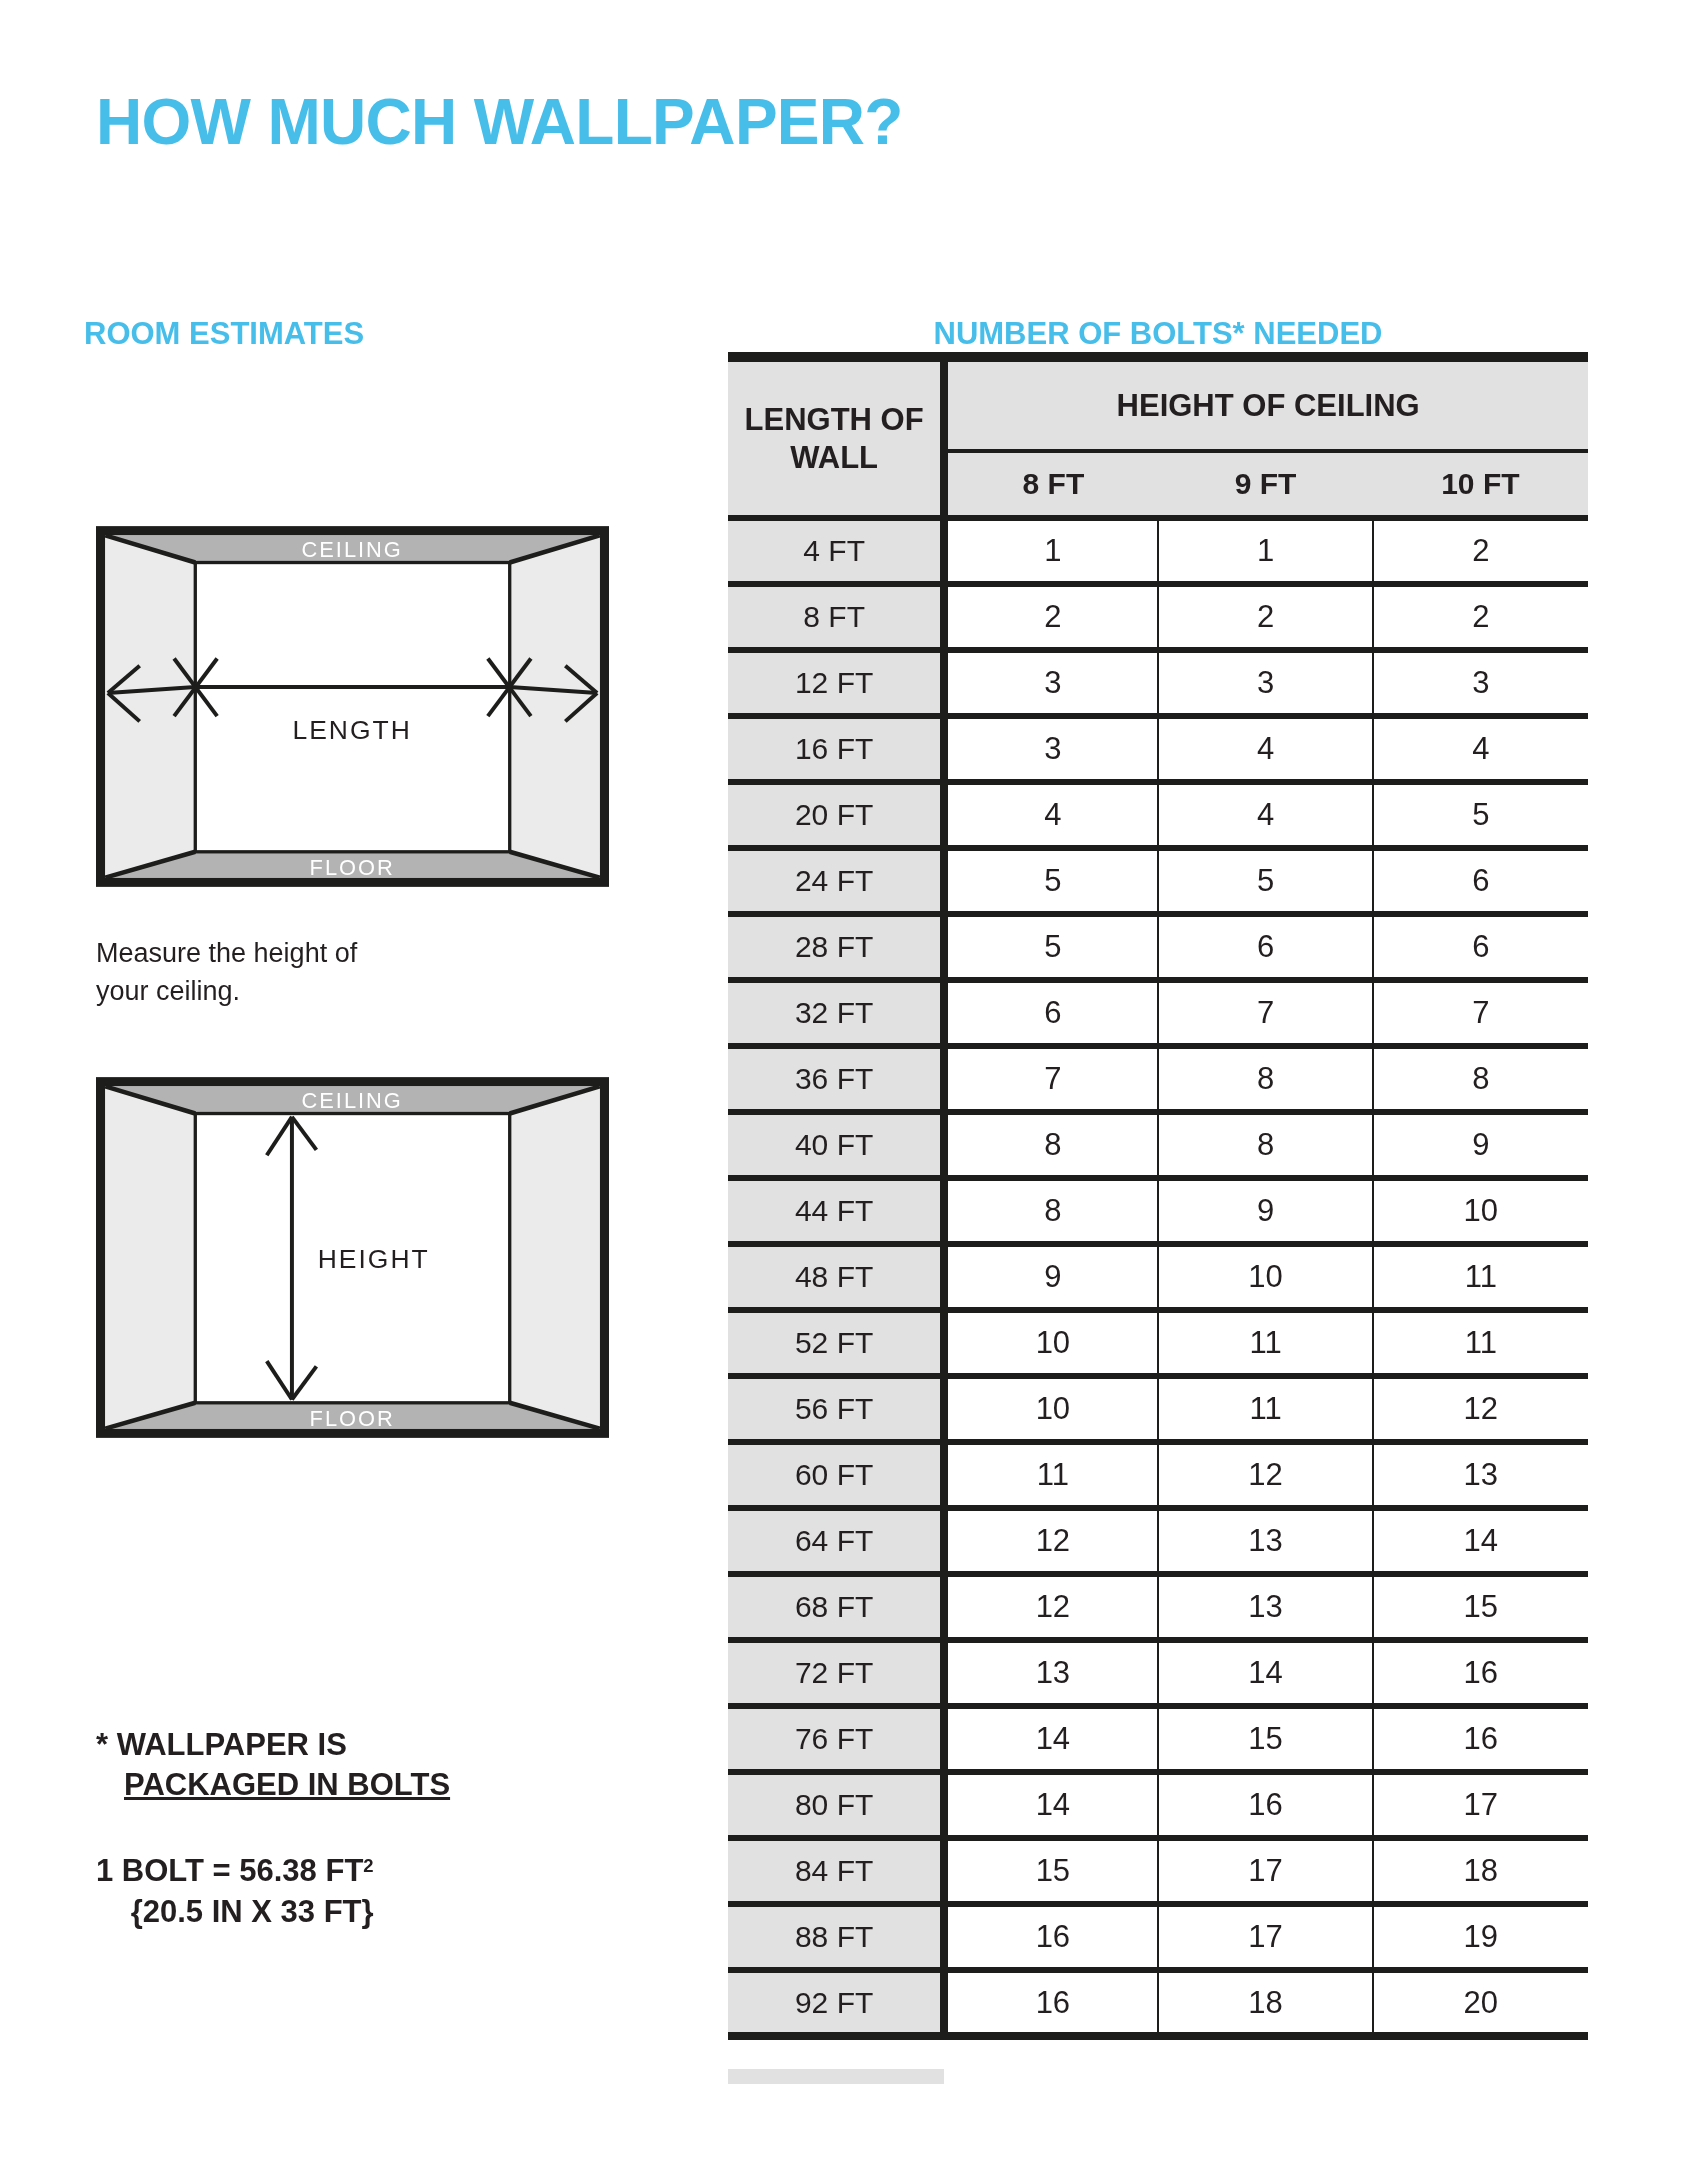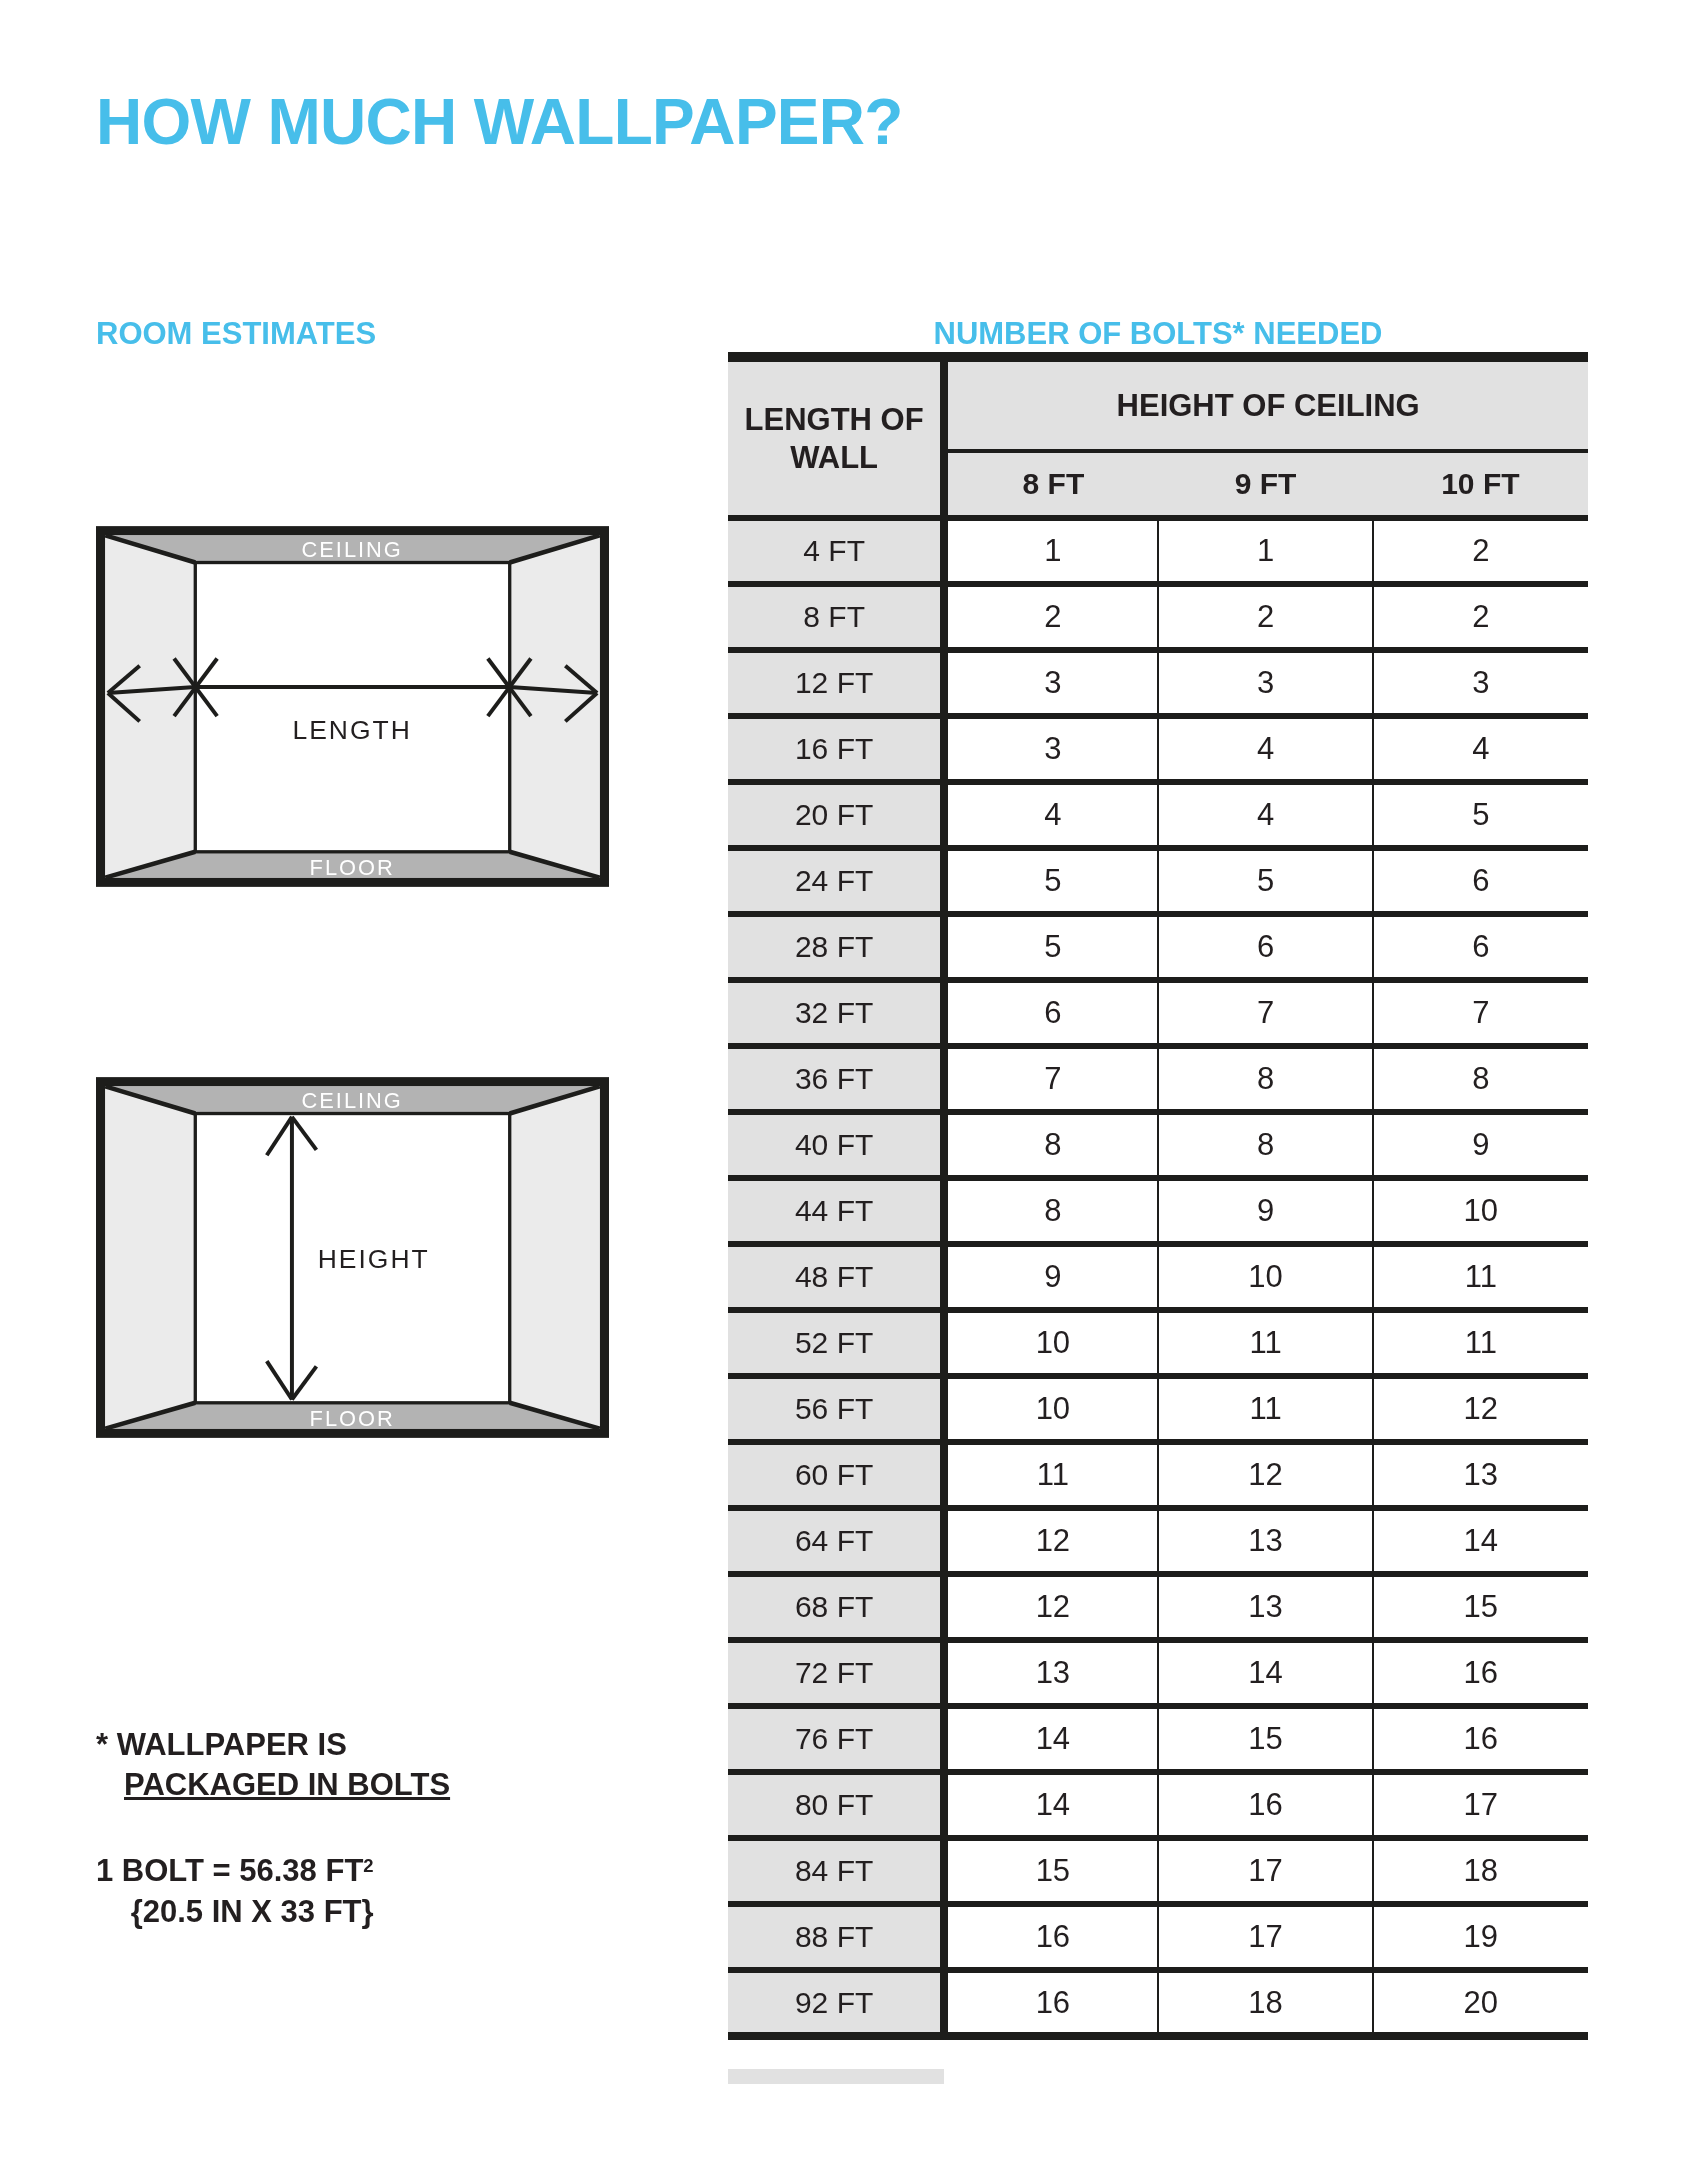--- a/index.html
+++ b/index.html
@@ -22,21 +22,21 @@
     padding-left:44px;
   }
   .page-title{
     position:absolute;left:96px;top:85px;
     font-size:64px;font-weight:bold;letter-spacing:-0.7px;
     color:var(--blue);
   }
   .section-heading{
     font-size:31px;font-weight:bold;color:var(--blue);letter-spacing:0;
   }
-  #room-estimates-heading{position:absolute;left:96px;top:316px;}
+  #room-estimates-heading{position:absolute;left:84px;top:316px;}
   #bolts-heading{position:absolute;left:728px;top:316px;width:860px;text-align:center;}
   .body-copy{
     position:absolute;left:96px;
     font-size:27px;line-height:38px;color:var(--body);
   }
   #para-measure-length{top:389px;}
   #para-measure-height{top:934px;}
   #para-check-chart{top:1485px;}
   .diagram{position:absolute;left:96px;width:513px;height:361px;}
   #diagram-length{top:526px;}
@@ -138,20 +138,24 @@
       <line x1="118" y1="200" x2="183" y2="287"></line>
       <line x1="118" y1="287" x2="183" y2="200"></line>
       <line x1="592" y1="200" x2="657" y2="287"></line>
       <line x1="592" y1="287" x2="657" y2="200"></line>
     </g>
     <text class="diag-band-label" x="387" y="47" text-anchor="middle">CEILING</text>
     <text class="diag-band-label" x="387" y="527" text-anchor="middle">FLOOR</text>
     <text class="diag-dim-label" x="387" y="322" text-anchor="middle">LENGTH</text>
   </svg>
 
+  <div class="body-copy" id="para-measure-height">
+    <div>Measure the height of</div>
+    <div>your ceiling.</div>
+  </div>
 
   <svg class="diagram" id="diagram-height" viewBox="0 0 775 545">
     <rect x="7" y="7" width="761" height="531" fill="#ffffff" stroke="#1d1d1b" stroke-width="14"></rect>
     <polygon points="14,14 761,14 625,55 150,55" fill="#b3b3b3"></polygon>
     <polygon points="14,531 761,531 625,492 150,492" fill="#b3b3b3"></polygon>
     <polygon points="14,14 150,55 150,492 14,531" fill="#ebebeb"></polygon>
     <polygon points="761,14 625,55 625,492 761,531" fill="#ebebeb"></polygon>
     <rect x="150" y="55" width="475" height="437" fill="#ffffff" stroke="#1d1d1b" stroke-width="5"></rect>
     <g stroke="#1d1d1b" stroke-width="7">
       <line x1="14" y1="14" x2="150" y2="55"></line>

